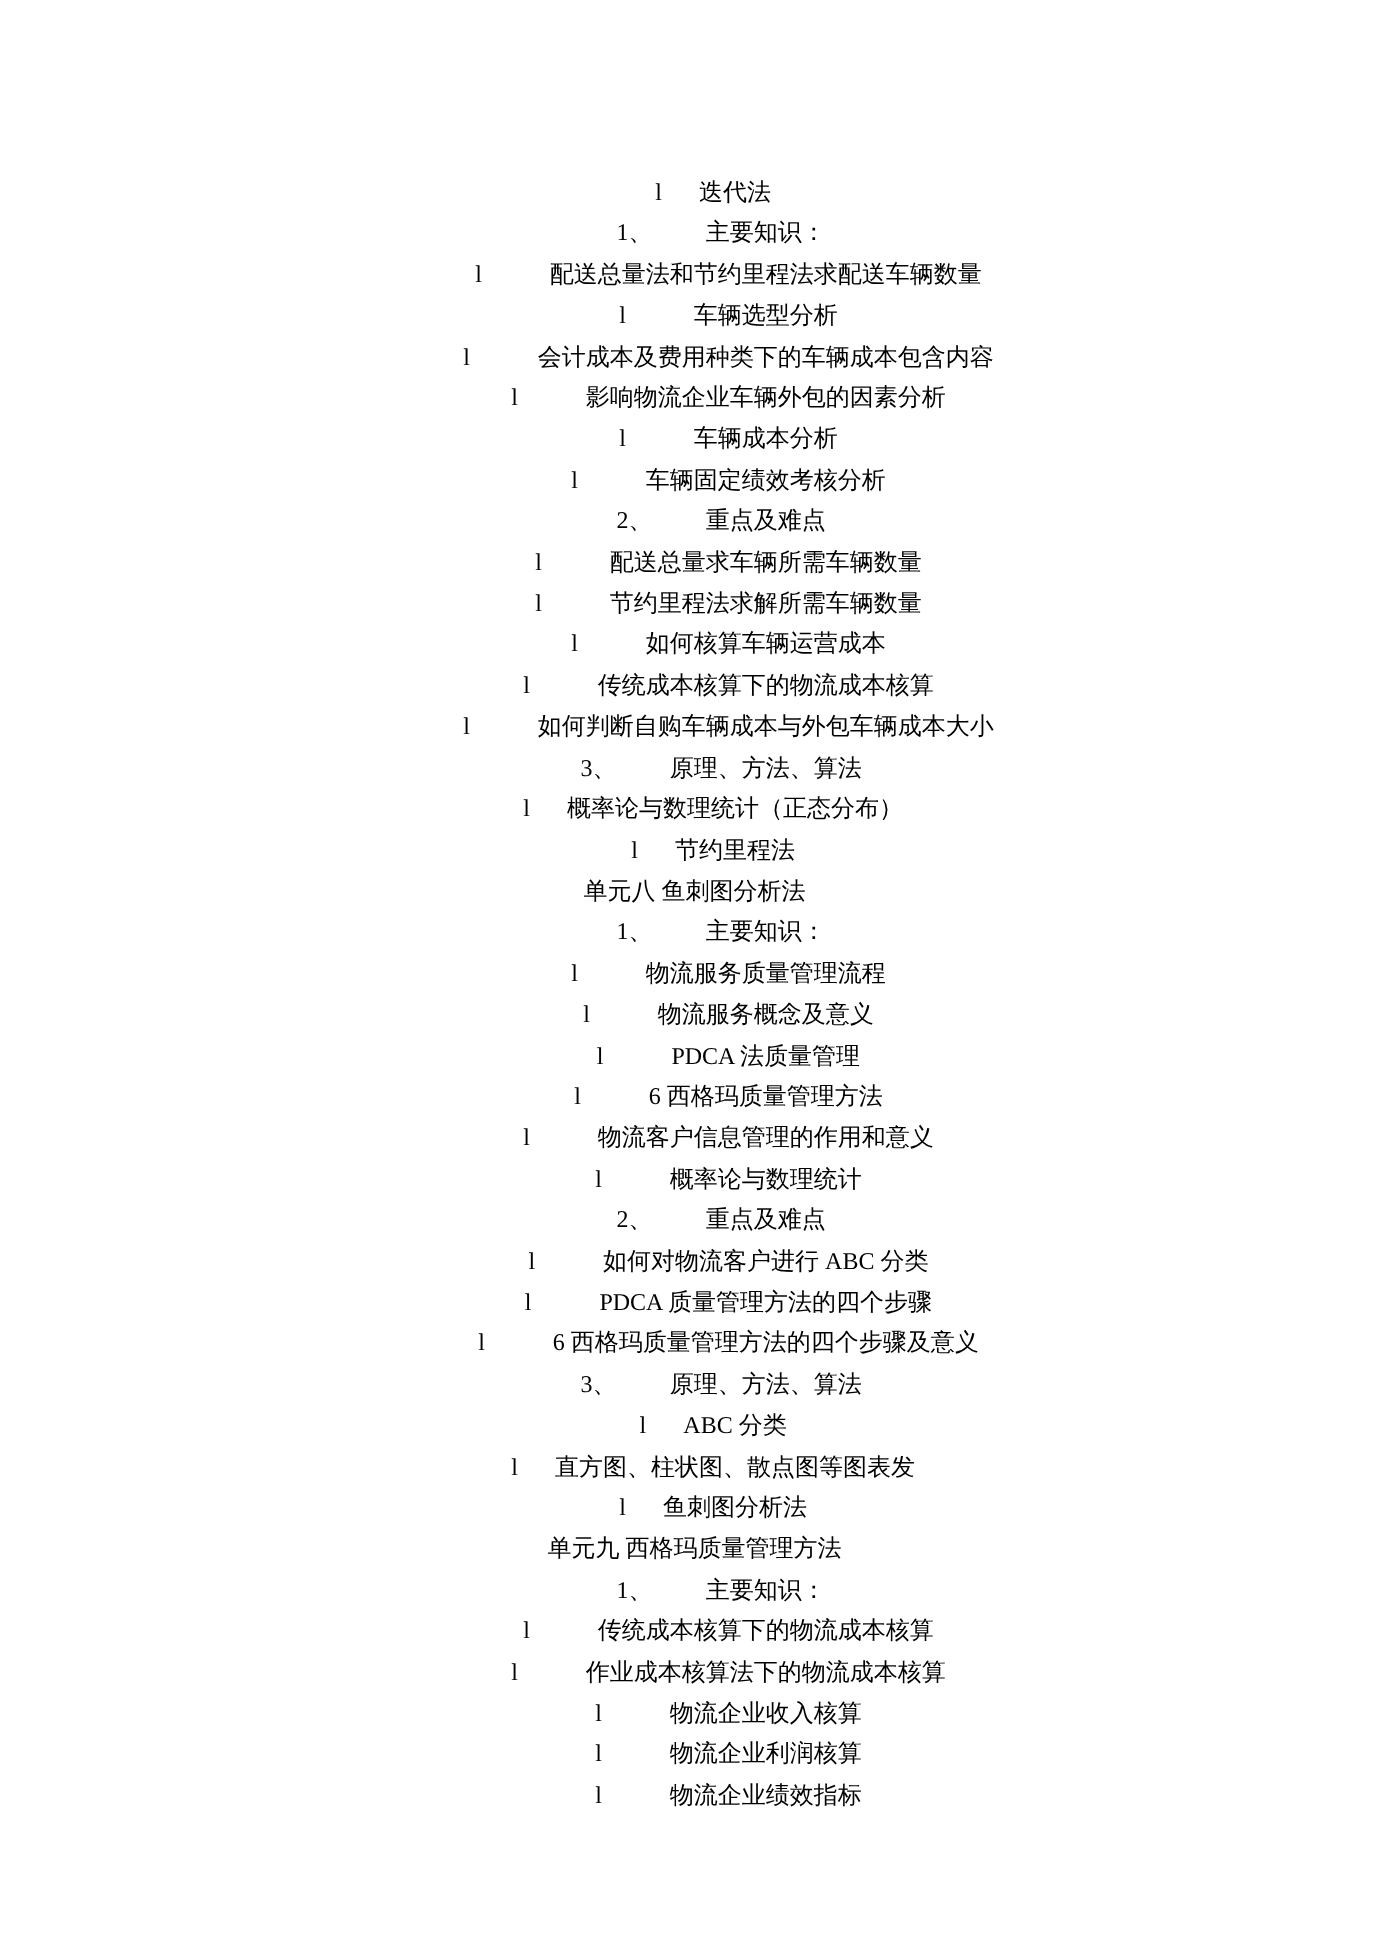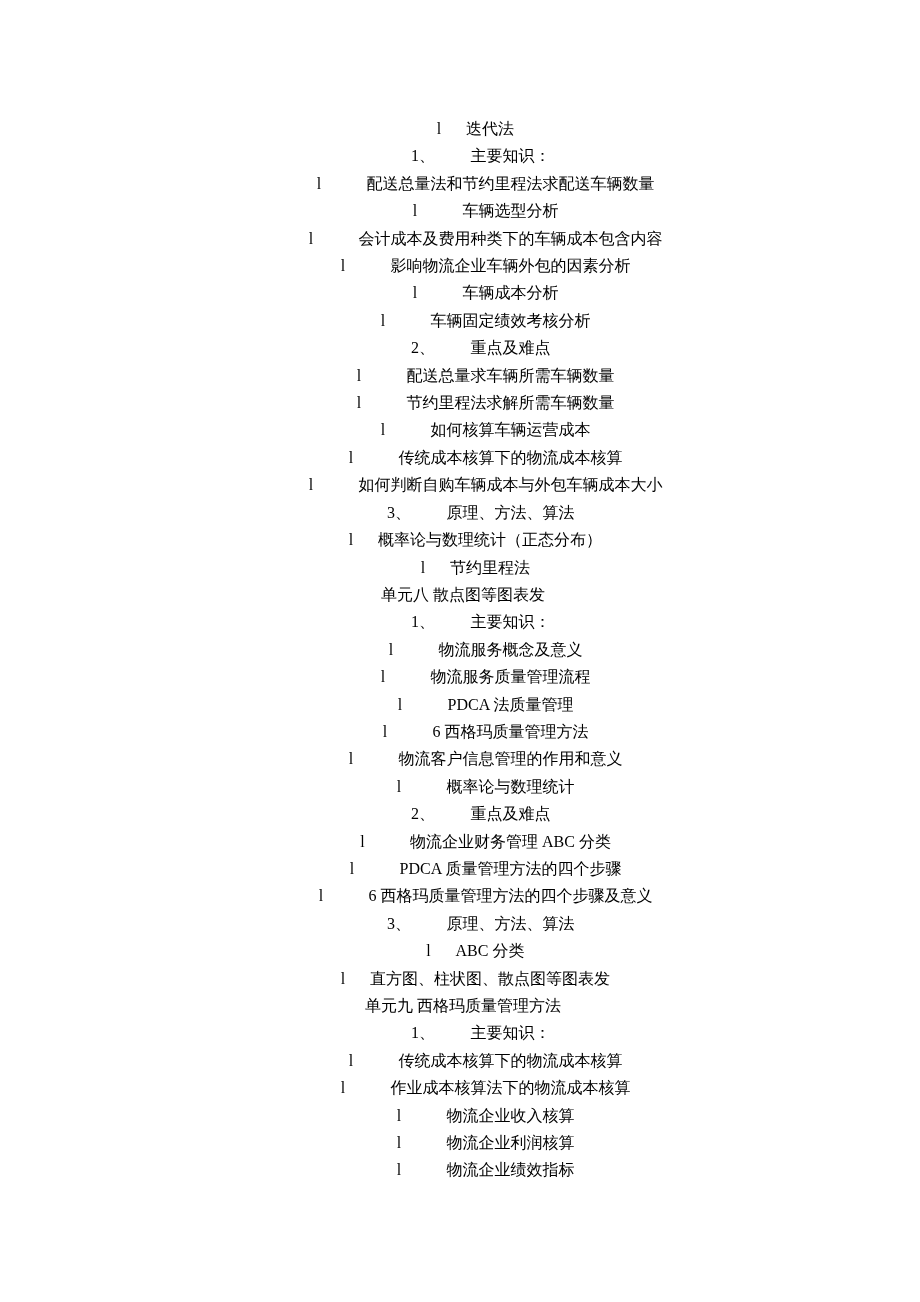--- a/index.html
+++ b/index.html
@@ -52,35 +52,36 @@
     <div class="line bullet-long"><span>车辆固定绩效考核分析</span></div>
     <div class="line"><span class="num-long">2、</span><span>重点及难点</span></div>
     <div class="line bullet-long"><span>配送总量求车辆所需车辆数量</span></div>
     <div class="line bullet-long"><span>节约里程法求解所需车辆数量</span></div>
     <div class="line bullet-long"><span>如何核算车辆运营成本</span></div>
     <div class="line bullet-long"><span>传统成本核算下的物流成本核算</span></div>
     <div class="line bullet-long"><span>如何判断自购车辆成本与外包车辆成本大小</span></div>
     <div class="line"><span class="num-long">3、</span><span>原理、方法、算法</span></div>
     <div class="line bullet-short"><span>概率论与数理统计（正态分布）</span></div>
     <div class="line bullet-short"><span>节约里程法</span></div>
-    <div class="line"><span>单元八 散点图等图表发</span></div>
+    <div class="line"><span>单元八 鱼刺图分析法</span></div>
     <div class="line"><span class="num-long">1、</span><span>主要知识：</span></div>
+    <div class="line bullet-long"><span>物流服务质量管理流程</span></div>
     <div class="line bullet-long"><span>物流服务概念及意义</span></div>
-    <div class="line bullet-long"><span>物流服务质量管理流程</span></div>
     <div class="line bullet-long"><span>PDCA 法质量管理</span></div>
     <div class="line bullet-long"><span>6 西格玛质量管理方法</span></div>
     <div class="line bullet-long"><span>物流客户信息管理的作用和意义</span></div>
     <div class="line bullet-long"><span>概率论与数理统计</span></div>
     <div class="line"><span class="num-long">2、</span><span>重点及难点</span></div>
-    <div class="line bullet-long"><span>物流企业财务管理 ABC 分类</span></div>
+    <div class="line bullet-long"><span>如何对物流客户进行 ABC 分类</span></div>
     <div class="line bullet-long"><span>PDCA 质量管理方法的四个步骤</span></div>
     <div class="line bullet-long"><span>6 西格玛质量管理方法的四个步骤及意义</span></div>
     <div class="line"><span class="num-long">3、</span><span>原理、方法、算法</span></div>
     <div class="line bullet-short"><span>ABC 分类</span></div>
     <div class="line bullet-short"><span>直方图、柱状图、散点图等图表发</span></div>
+    <div class="line bullet-short"><span>鱼刺图分析法</span></div>
     <div class="line"><span>单元九 西格玛质量管理方法</span></div>
     <div class="line"><span class="num-long">1、</span><span>主要知识：</span></div>
     <div class="line bullet-long"><span>传统成本核算下的物流成本核算</span></div>
     <div class="line bullet-long"><span>作业成本核算法下的物流成本核算</span></div>
     <div class="line bullet-long"><span>物流企业收入核算</span></div>
     <div class="line bullet-long"><span>物流企业利润核算</span></div>
     <div class="line bullet-long"><span>物流企业绩效指标</span></div>
   </div>
 
 </body></html>

